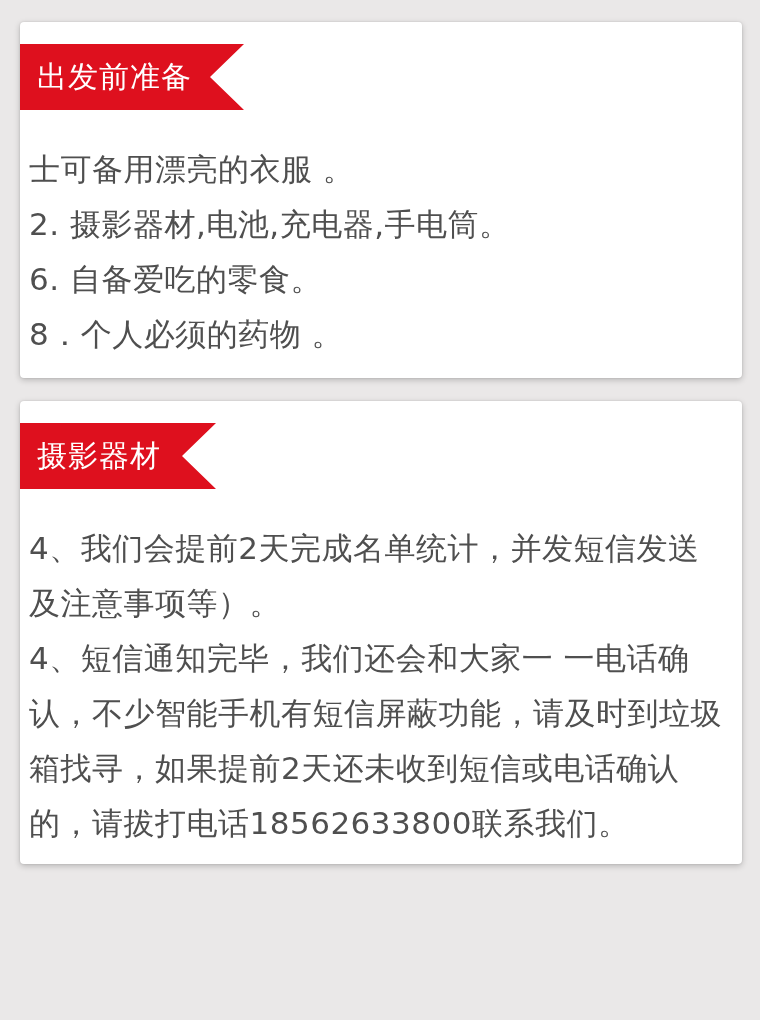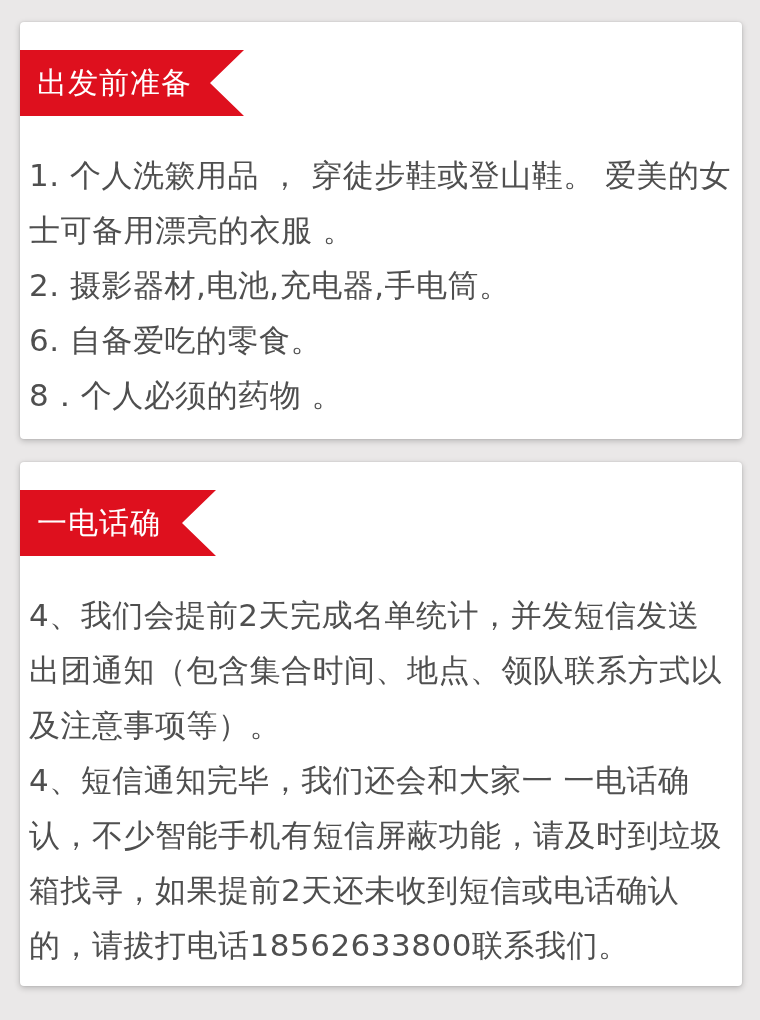--- a/index.html
+++ b/index.html
@@ -25,21 +25,21 @@
     background: var(--card-bg);
     margin: 0 18px 0 20px;
     border-radius: 4px;
     box-shadow: 0 2px 6px rgba(0,0,0,0.22), 0 0 2px rgba(0,0,0,0.12);
     overflow: hidden;
   }
   .card-preparation { margin-bottom: 23px; padding-bottom: 16px; }
   .card-notice { padding-bottom: 13px; }
   .ribbon {
     display: inline-block;
-    margin-top: 28px;
+    margin-top: 22px;
     height: 66px;
     line-height: 66px;
     background: var(--red);
     color: #ffffff;
     font-size: 30px;
     letter-spacing: 1px;
     white-space: nowrap;
     padding: 0 52px 0 17px;
     clip-path: polygon(0 0, 100% 0, calc(100% - 34px) 50%, 100% 100%, 0 100%);
   }
@@ -58,35 +58,33 @@
 </head>
 <body>
 
 <div class="page">
 
   <section class="card card-preparation">
     <div class="ribbon ribbon-wide">
       <span>出发前准备</span>
     </div>
     <div class="text-block">
-        <div class="text-line">1. 个人洗簌用品 ， 穿徒步鞋或登山鞋。 爱美的女</div>
         <div class="text-line">士可备用漂亮的衣服 。</div>
         <div class="text-line">2. 摄影器材,电池,充电器,手电筒。</div>
         <div class="text-line">6. 自备爱吃的零食。</div>
         <div class="text-line">8．个人必须的药物 。</div>
       </div>
   </section>
 
   <section class="card card-notice">
     <div class="ribbon ribbon-narrow">
-      <span>一电话确</span>
+      <span>摄影器材</span>
     </div>
     <div class="text-block">
         <div class="text-line">4、我们会提前2天完成名单统计，并发短信发送</div>
-        <div class="text-line">出团通知（包含集合时间、地点、领队联系方式以</div>
         <div class="text-line">及注意事项等）。</div>
         <div class="text-line">4、短信通知完毕，我们还会和大家一 一电话确</div>
         <div class="text-line">认，不少智能手机有短信屏蔽功能，请及时到垃圾</div>
         <div class="text-line">箱找寻，如果提前2天还未收到短信或电话确认</div>
         <div class="text-line">的，请拔打电话18562633800联系我们。</div>
       </div>
   </section>
 
 </div>
 

